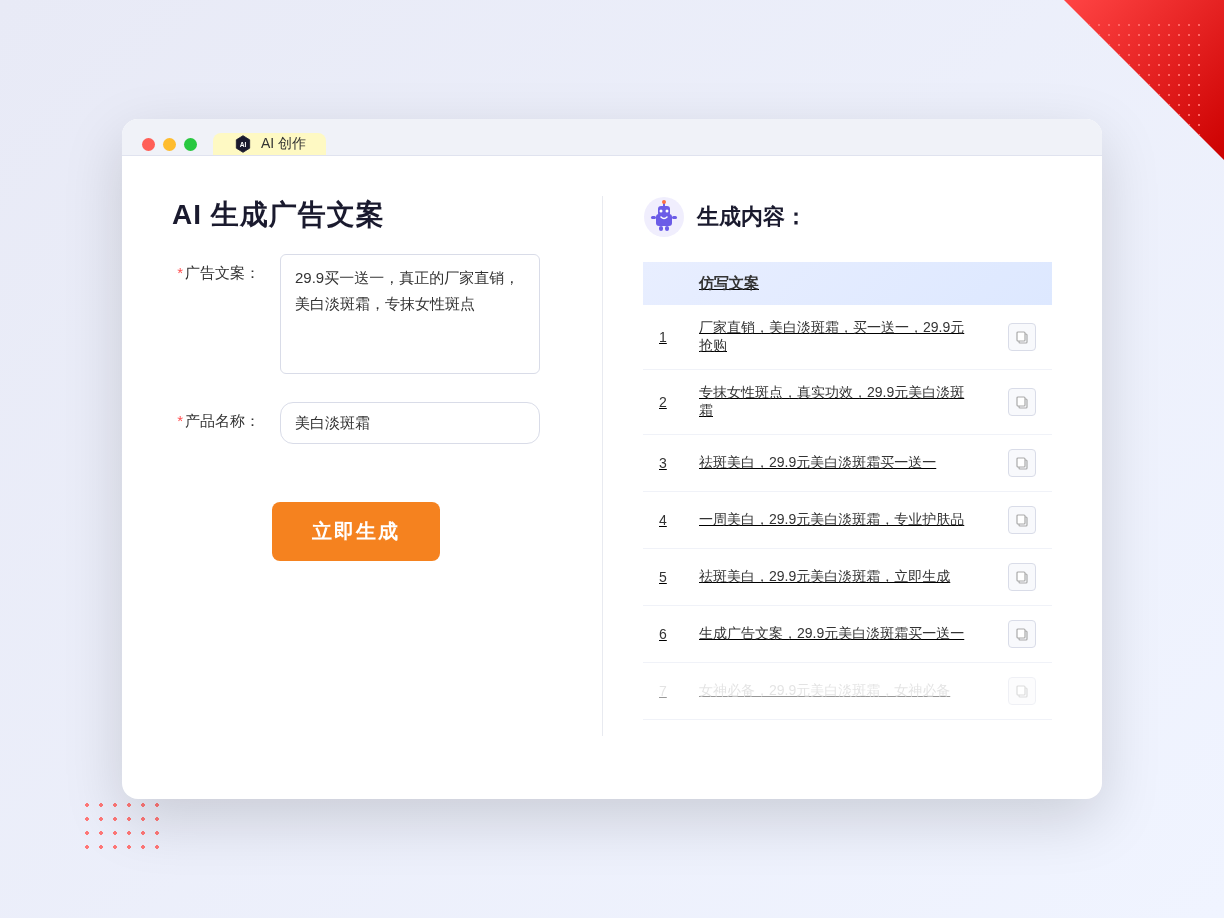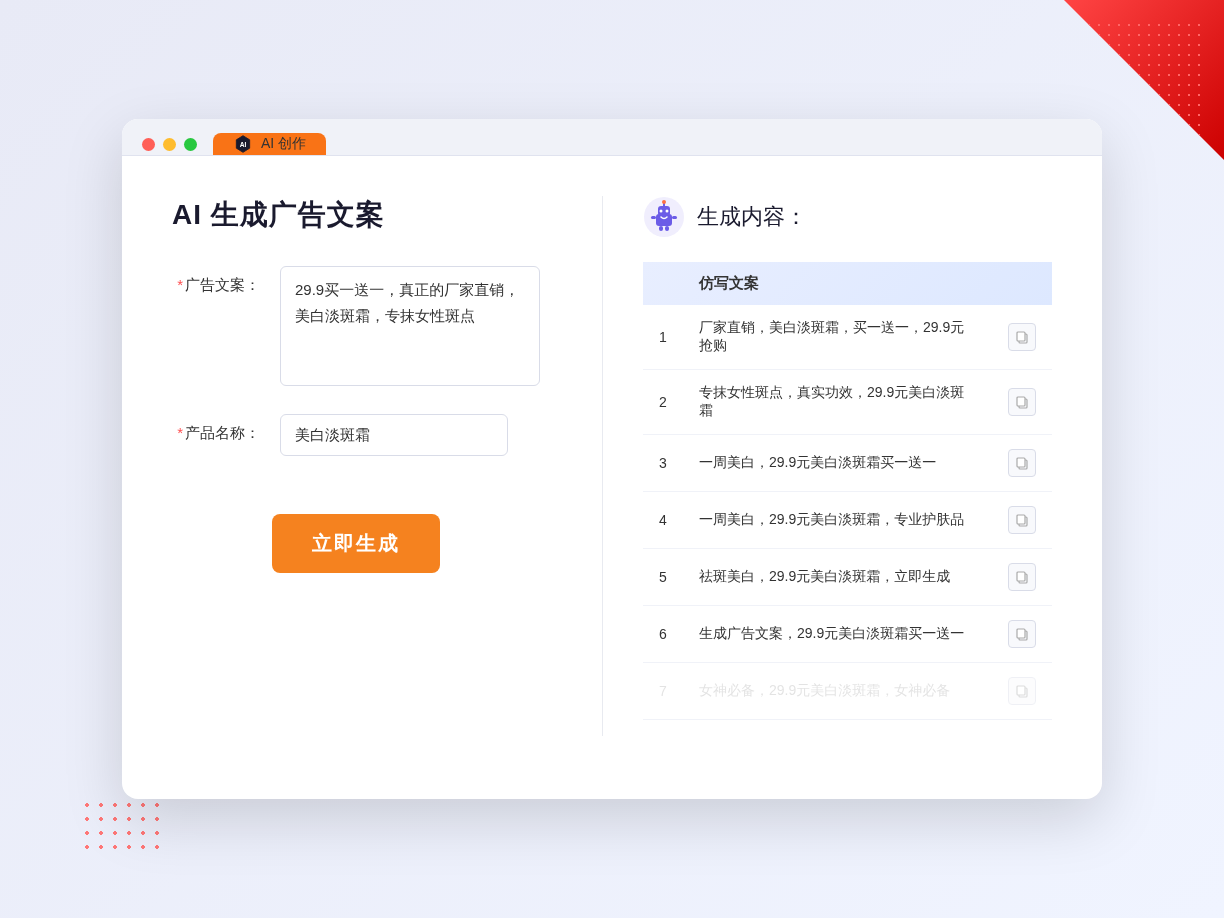--- a/index.html
+++ b/index.html
@@ -76,21 +76,21 @@
     .dot {
       width: 13px;
       height: 13px;
       border-radius: 50%;
     }
     .dot-red { background: #ff5f57; }
     .dot-yellow { background: #febc2e; }
     .dot-green { background: #28c840; }
 
     .browser-tab {
-      background: #f97316;
+      background: #fef9c3;
       border-radius: 8px 8px 0 0;
       padding: 1px 20px;
       display: flex;
       align-items: center;
       gap: 8px;
       font-size: 14px;
       color: #333;
     }
 
     
@@ -112,21 +112,21 @@
     .left-panel {
       width: 420px;
       flex-shrink: 0;
       padding-right: 40px;
     }
 
     .page-title {
       font-size: 28px;
       font-weight: 700;
       color: #1a1a2e;
-      margin-bottom: 32px;
+      margin-bottom: 20px;
       letter-spacing: 1px;
     }
 
     .form-row {
       display: flex;
       align-items: flex-start;
       margin-bottom: 28px;
       gap: 8px;
     }
 
@@ -149,21 +149,21 @@
       border: 1.5px solid #d9dce8;
       border-radius: 6px;
       padding: 10px 14px;
       font-size: 15px;
       color: #333;
       font-family: inherit;
       outline: none;
       transition: border-color 0.2s;
       background: #fff;
     }
-    .form-input { width: 228px; height: 42px; }
+    .form-input { width: 260px; height: 42px; border-radius: 13px; }
     .form-textarea {
       width: 260px;
       height: 120px;
       resize: none;
       line-height: 1.7;
     }
 
     .generate-btn {
       background: #f5821f;
       color: #fff;
@@ -195,34 +195,35 @@
 
     .right-header {
       display: flex;
       align-items: center;
       gap: 12px;
       margin-bottom: 24px;
     }
 
     .right-title {
       font-size: 22px;
-      font-weight: 400;
+      font-weight: 700;
       color: #1a1a2e;
     }
 
     
     .robot-icon-wrap {
       width: 42px;
       height: 42px;
     }
 
     
     .results-table {
       width: 100%;
       border-collapse: collapse;
+      text-decoration: underline;
     }
 
     .results-table thead tr {
       background: linear-gradient(135deg, #e8eeff 0%, #dde8ff 100%);
     }
 
     .results-table th {
       text-align: left;
       padding: 12px 16px;
       font-size: 15px;
@@ -375,21 +376,21 @@
                 <div class="copy-btn">
                   <svg width="14" height="14" viewBox="0 0 14 14" fill="none">
                     <rect x="4" y="4" width="8" height="9" rx="1" stroke="#aaa" stroke-width="1.2"></rect>
                     <rect x="2" y="2" width="8" height="9" rx="1" fill="white" stroke="#aaa" stroke-width="1.2"></rect>
                   </svg>
                 </div>
               </td>
             </tr>
             <tr>
               <td class="row-num">3</td>
-              <td>一周美白，29.9元美白淡斑霜买一送一</td>
+              <td>祛斑美白，29.9元美白淡斑霜买一送一</td>
               <td>
                 <div class="copy-btn">
                   <svg width="14" height="14" viewBox="0 0 14 14" fill="none">
                     <rect x="4" y="4" width="8" height="9" rx="1" stroke="#aaa" stroke-width="1.2"></rect>
                     <rect x="2" y="2" width="8" height="9" rx="1" fill="white" stroke="#aaa" stroke-width="1.2"></rect>
                   </svg>
                 </div>
               </td>
             </tr>
             <tr>

